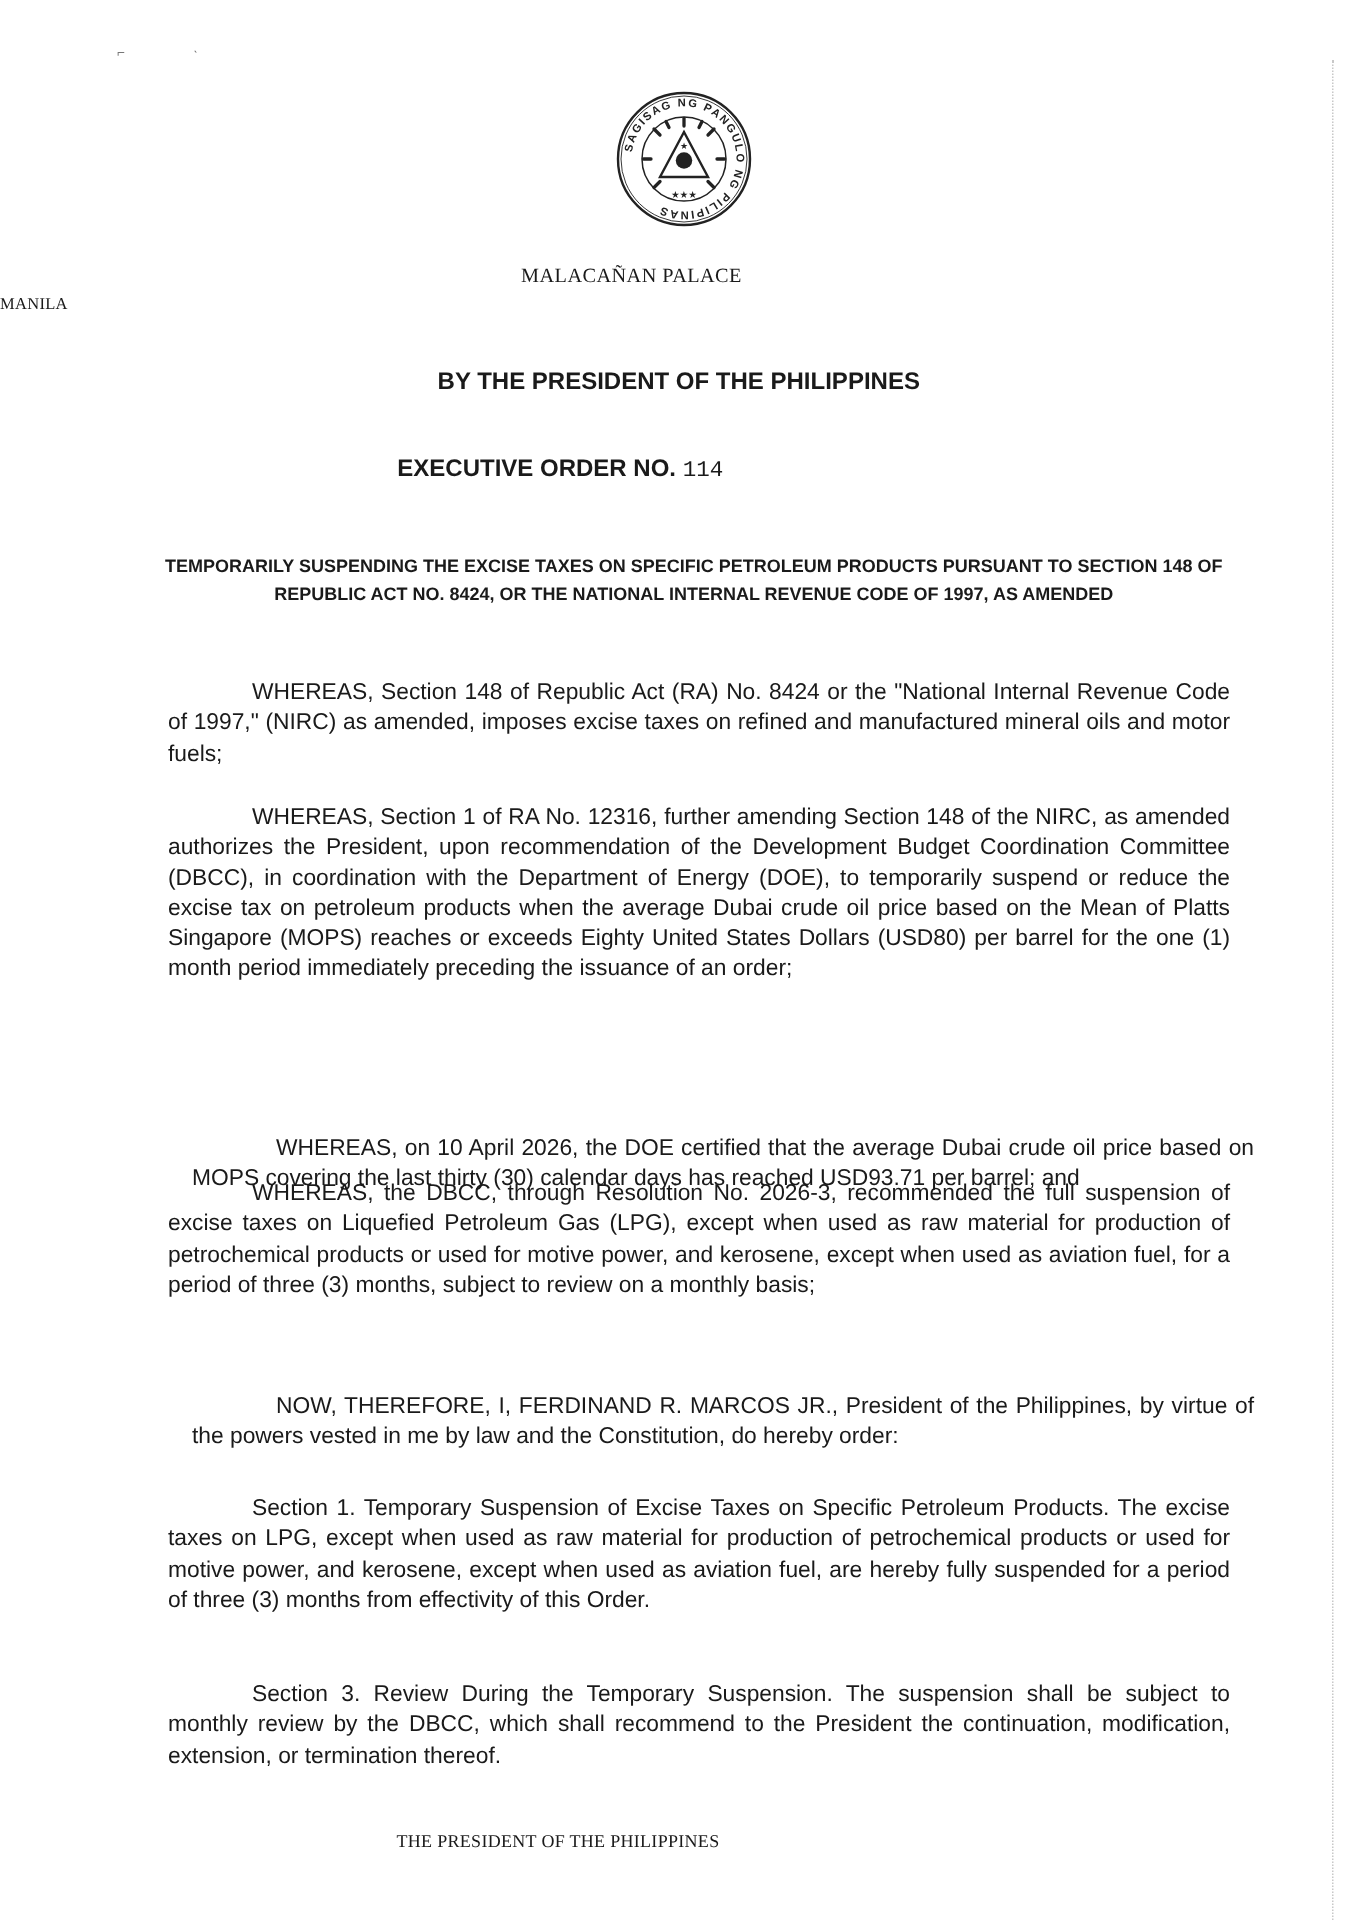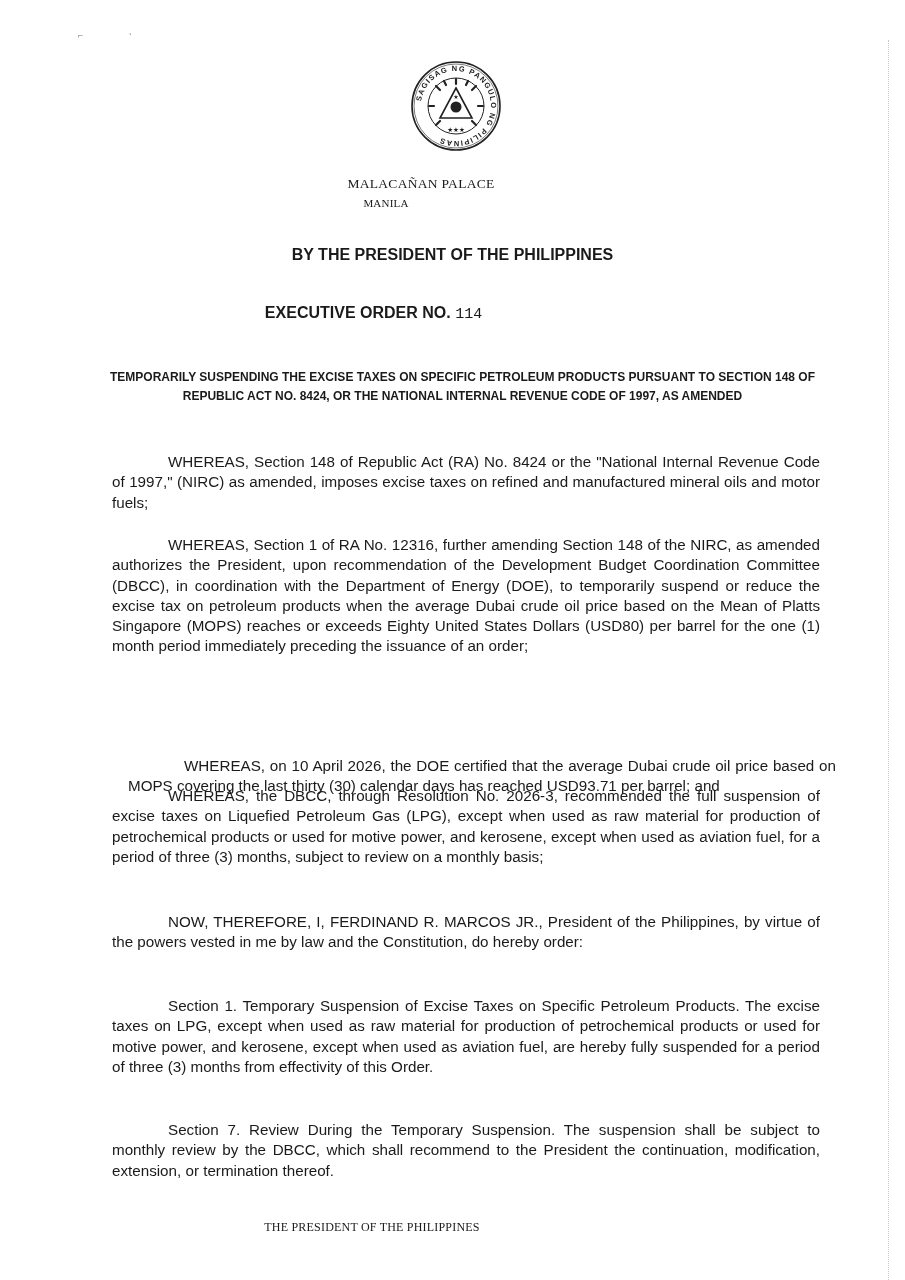--- a/index.html
+++ b/index.html
@@ -4,21 +4,21 @@
 <style>
   html, body { margin: 0; padding: 0; background: #ffffff; }
   body { width: 905px; height: 1280px; position: relative; overflow: hidden; color: #1a1a1a; }
   .page { position: absolute; left: 0; top: 0; width: 905px; height: 1280px; background: #fff; }
   .scan-edge { position: absolute; left: 888px; top: 40px; width: 1px; height: 1240px; border-left: 1px dotted #c8c8c8; }
   .speck { position: absolute; font-family: "Liberation Sans", sans-serif; font-size: 9px; color: #777; }
   .seal { position: absolute; left: 410px; top: 60px; width: 92px; height: 92px; }
   .serif { font-family: "Liberation Serif", "DejaVu Serif", serif; }
   .sans { font-family: "Liberation Sans", "DejaVu Sans", sans-serif; }
   .palace { position: absolute; left: 0; width: 842px; text-align: center; top: 176px; font-size: 13.5px; letter-spacing: 0.3px; }
-  .manila { position: absolute; left: 0; width: 772px; text-align: center; top: 197px; font-size: 11px; letter-spacing: 0.2px; }
+  .manila { position: absolute; left: 0; width: 772px; text-align: left; top: 197px; font-size: 11px; letter-spacing: 0.2px; }
   .by-pres { position: absolute; left: 0; width: 905px; text-align: center; top: 246px; font-size: 16px; font-weight: bold; }
   .eo { position: absolute; left: 0; width: 747px; text-align: center; top: 304px; font-size: 16px; font-weight: bold; }
   .eo-num { font-family: "Liberation Mono", "DejaVu Sans Mono", monospace; font-weight: normal; font-size: 15px; }
   .title { position: absolute; left: 110px; width: 705px; text-align: center; top: 368px; font-size: 12px; font-weight: bold; line-height: 19px; }
   .para { position: absolute; left: 112px; width: 708px; font-size: 15.2px; line-height: 20.3px; text-align: justify; text-indent: 56px; }
   .para b { font-weight: normal; }
   .footer { position: absolute; left: 0; width: 744px; text-align: center; top: 1220px; font-size: 12px; letter-spacing: 0.2px; }
 </style>
 </head>
 <body>
@@ -71,20 +71,20 @@
   <div class="title sans">TEMPORARILY SUSPENDING THE EXCISE TAXES ON SPECIFIC PETROLEUM PRODUCTS PURSUANT TO SECTION 148 OF REPUBLIC ACT NO. 8424, OR THE NATIONAL INTERNAL REVENUE CODE OF 1997, AS AMENDED</div>
 
   <p class="para sans" style="top:452px;margin:0;"><b>WHEREAS,</b><span> Section 148 of Republic Act (RA) No. 8424 or the "National Internal Revenue Code of 1997," (NIRC) as amended, imposes excise taxes on refined and manufactured mineral oils and motor fuels;</span></p>
 
   <p class="para sans" style="top:535px;margin:0;"><b>WHEREAS,</b><span> Section 1 of RA No. 12316, further amending Section 148 of the NIRC, as amended authorizes the President, upon recommendation of the Development Budget Coordination Committee (DBCC), in coordination with the Department of Energy (DOE), to temporarily suspend or reduce the excise tax on petroleum products when the average Dubai crude oil price based on the Mean of Platts Singapore (MOPS) reaches or exceeds Eighty United States Dollars (USD80) per barrel for the one (1) month period immediately preceding the issuance of an order;</span></p>
 
   <p class="para sans" style="top:740px;margin:16px;"><b>WHEREAS,</b><span> on 10 April 2026, the DOE certified that the average Dubai crude oil price based on MOPS covering the last thirty (30) calendar days has reached USD93.71 per barrel; and</span></p>
 
   <p class="para sans" style="top:786px;margin:0;"><b>WHEREAS,</b><span> the DBCC, through Resolution No. 2026-3, recommended the full suspension of excise taxes on Liquefied Petroleum Gas (LPG), except when used as raw material for production of petrochemical products or used for motive power, and kerosene, except when used as aviation fuel, for a period of three (3) months, subject to review on a monthly basis;</span></p>
 
-  <p class="para sans" style="top:912px;margin:0;"><b>NOW, THEREFORE, I, FERDINAND R. MARCOS JR.</b><span>, President of the Philippines, by virtue of the powers vested in me by law and the Constitution, do hereby order:</span></p>
+  <p class="para sans" style="top:912px;margin:16px;"><b>NOW, THEREFORE, I, FERDINAND R. MARCOS JR.</b><span>, President of the Philippines, by virtue of the powers vested in me by law and the Constitution, do hereby order:</span></p>
 
   <p class="para sans" style="top:996px;margin:0;"><b>Section 1. Temporary Suspension of Excise Taxes on Specific Petroleum Products.</b><span> The excise taxes on LPG, except when used as raw material for production of petrochemical products or used for motive power, and kerosene, except when used as aviation fuel, are hereby fully suspended for a period of three (3) months from effectivity of this Order.</span></p>
 
-  <p class="para sans" style="top:1120px;margin:0;"><b>Section 7. Review During the Temporary Suspension.</b><span> The suspension shall be subject to monthly review by the DBCC, which shall recommend to the President the continuation, modification, extension, or termination thereof.</span></p>
+  <p class="para sans" style="top:1120px;margin:0;"><b>Section 3. Review During the Temporary Suspension.</b><span> The suspension shall be subject to monthly review by the DBCC, which shall recommend to the President the continuation, modification, extension, or termination thereof.</span></p>
 
   <div class="footer serif">THE PRESIDENT OF THE PHILIPPINES</div>
 </div>
 
 </body></html>

